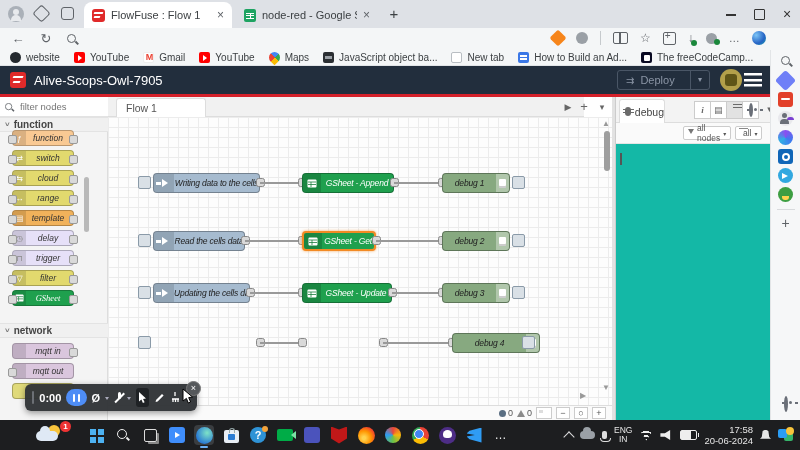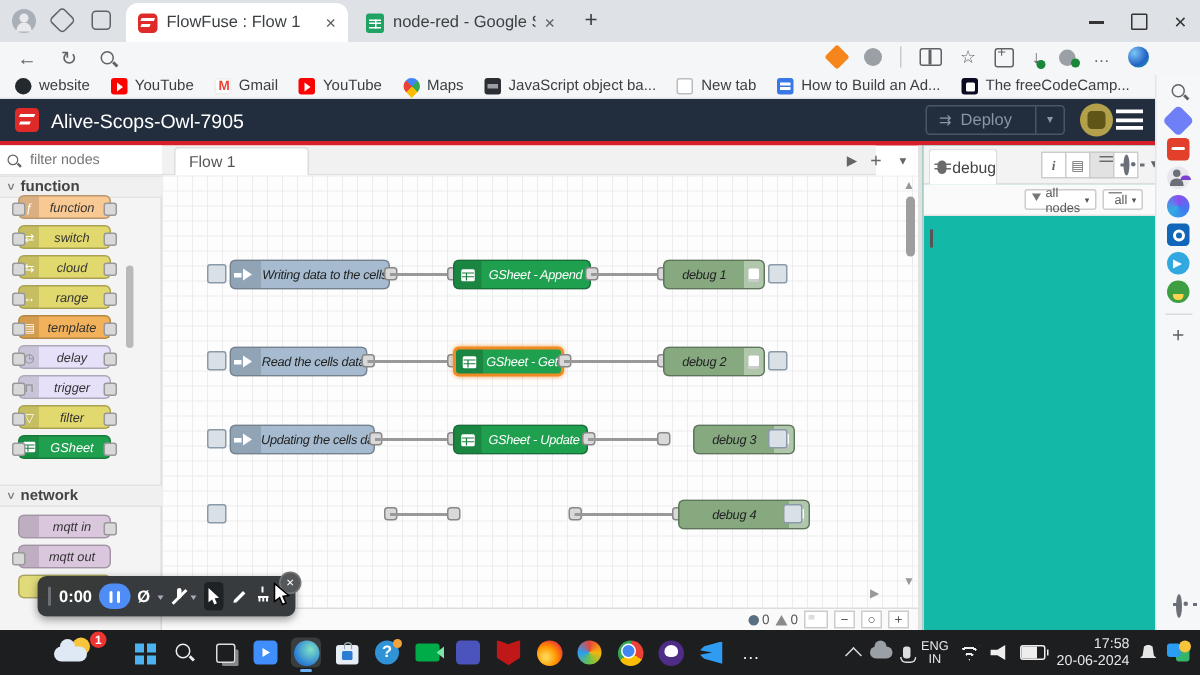--- a/index.html
+++ b/index.html
@@ -405,21 +405,21 @@
         <span class="plabel">trigger</span>
         <span class="pp l"></span>
         <span class="pp r"></span>
       </div>
     <div class="pn" style="top: 173px; background-color: rgb(226, 217, 110);">
         <span class="pic">▽</span>
         <span class="plabel">filter</span>
         <span class="pp l"></span>
         <span class="pp r"></span>
       </div>
-    <div class="pn" style="top: 193px; color: rgb(255, 255, 255); background-color: rgb(31, 160, 78);">
+    <div class="pn" style="top: 193px; color: rgb(255, 255, 255); background-color: rgb(31, 160, 78); font-family: Liberation Serif, serif;">
         <span class="pic">
           <svg width="9" height="8" viewBox="0 0 10 9">
             <rect x="0.5" y="0.5" width="9" height="8" rx="1" fill="#fff"></rect>
             <path d="M1 3h8M1 5.5h8M4 3v5" stroke="#1a7d3e" stroke-width="0.8" fill="none"></path>
           </svg>
         </span>
         <span class="plabel">GSheet</span>
         <span class="pp l"></span>
         <span class="pp r"></span>
       </div>
@@ -530,21 +530,21 @@
             <svg width="10" height="9" viewBox="0 0 10 9">
               <rect x="0.5" y="0.5" width="9" height="8" rx="1" fill="#fff"></rect>
               <path d="M1 3h8M1 5.5h8M4 3v5" stroke="#1a7d3e" stroke-width="0.8" fill="none"></path>
             </svg>
           </span>
           <span class="flbl">GSheet - Update</span>
         </div>
       <div class="port" style="left:280px;top:171px"></div>
       <div class="wire" style="left:284px;top:175px;width:50px"></div>
       <div class="port" style="left:330px;top:171px"></div>
-      <div class="fnode" style="left: 354px; top: 166px; width: 68px; background-color: rgb(135, 169, 128);">
+      <div class="fnode" style="left: 334px; top: 166px; width: 68px; background-color: rgb(135, 169, 128);">
           <span class="flbl">debug 3</span>
           <span class="ic-db">
             <i></i>
           </span>
         </div>
       <div class="nbtn" style="left:404px;top:169px"></div>
 
       <div class="nbtn" style="left:30px;top:219px"></div>
       <div class="port" style="left:148px;top:221px"></div>
       <div class="wire" style="left:152px;top:225px;width:42px"></div>

